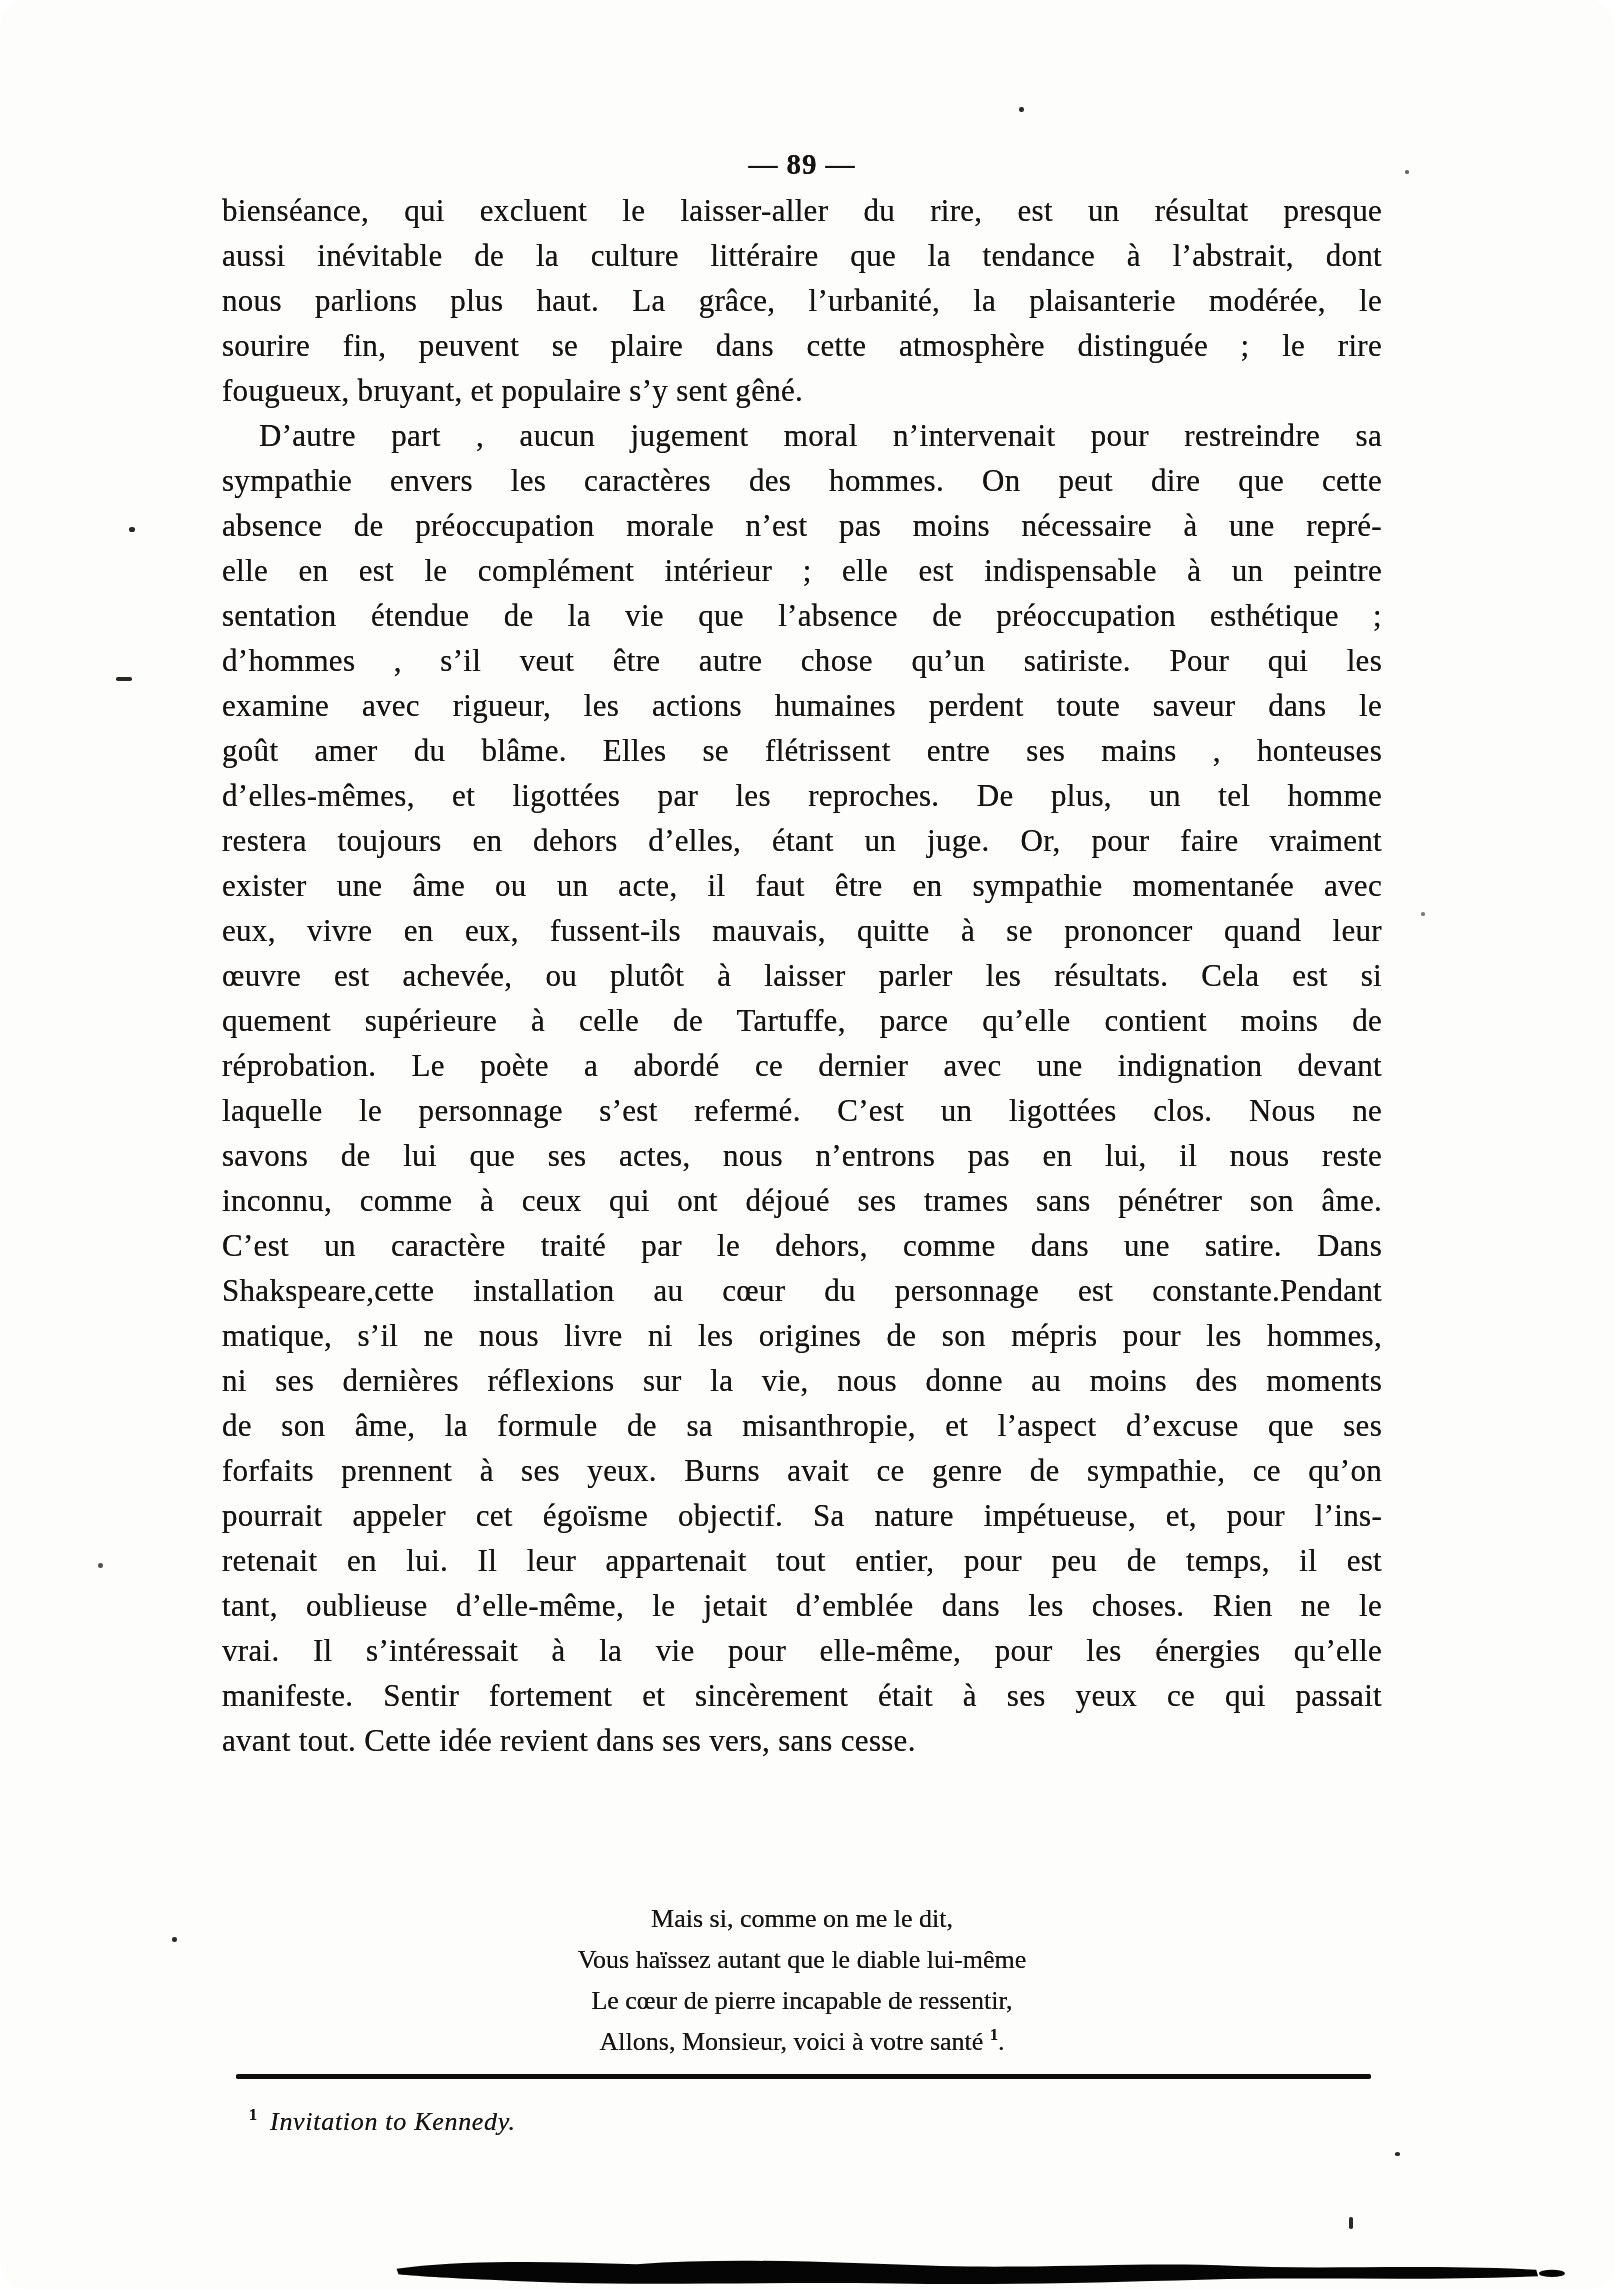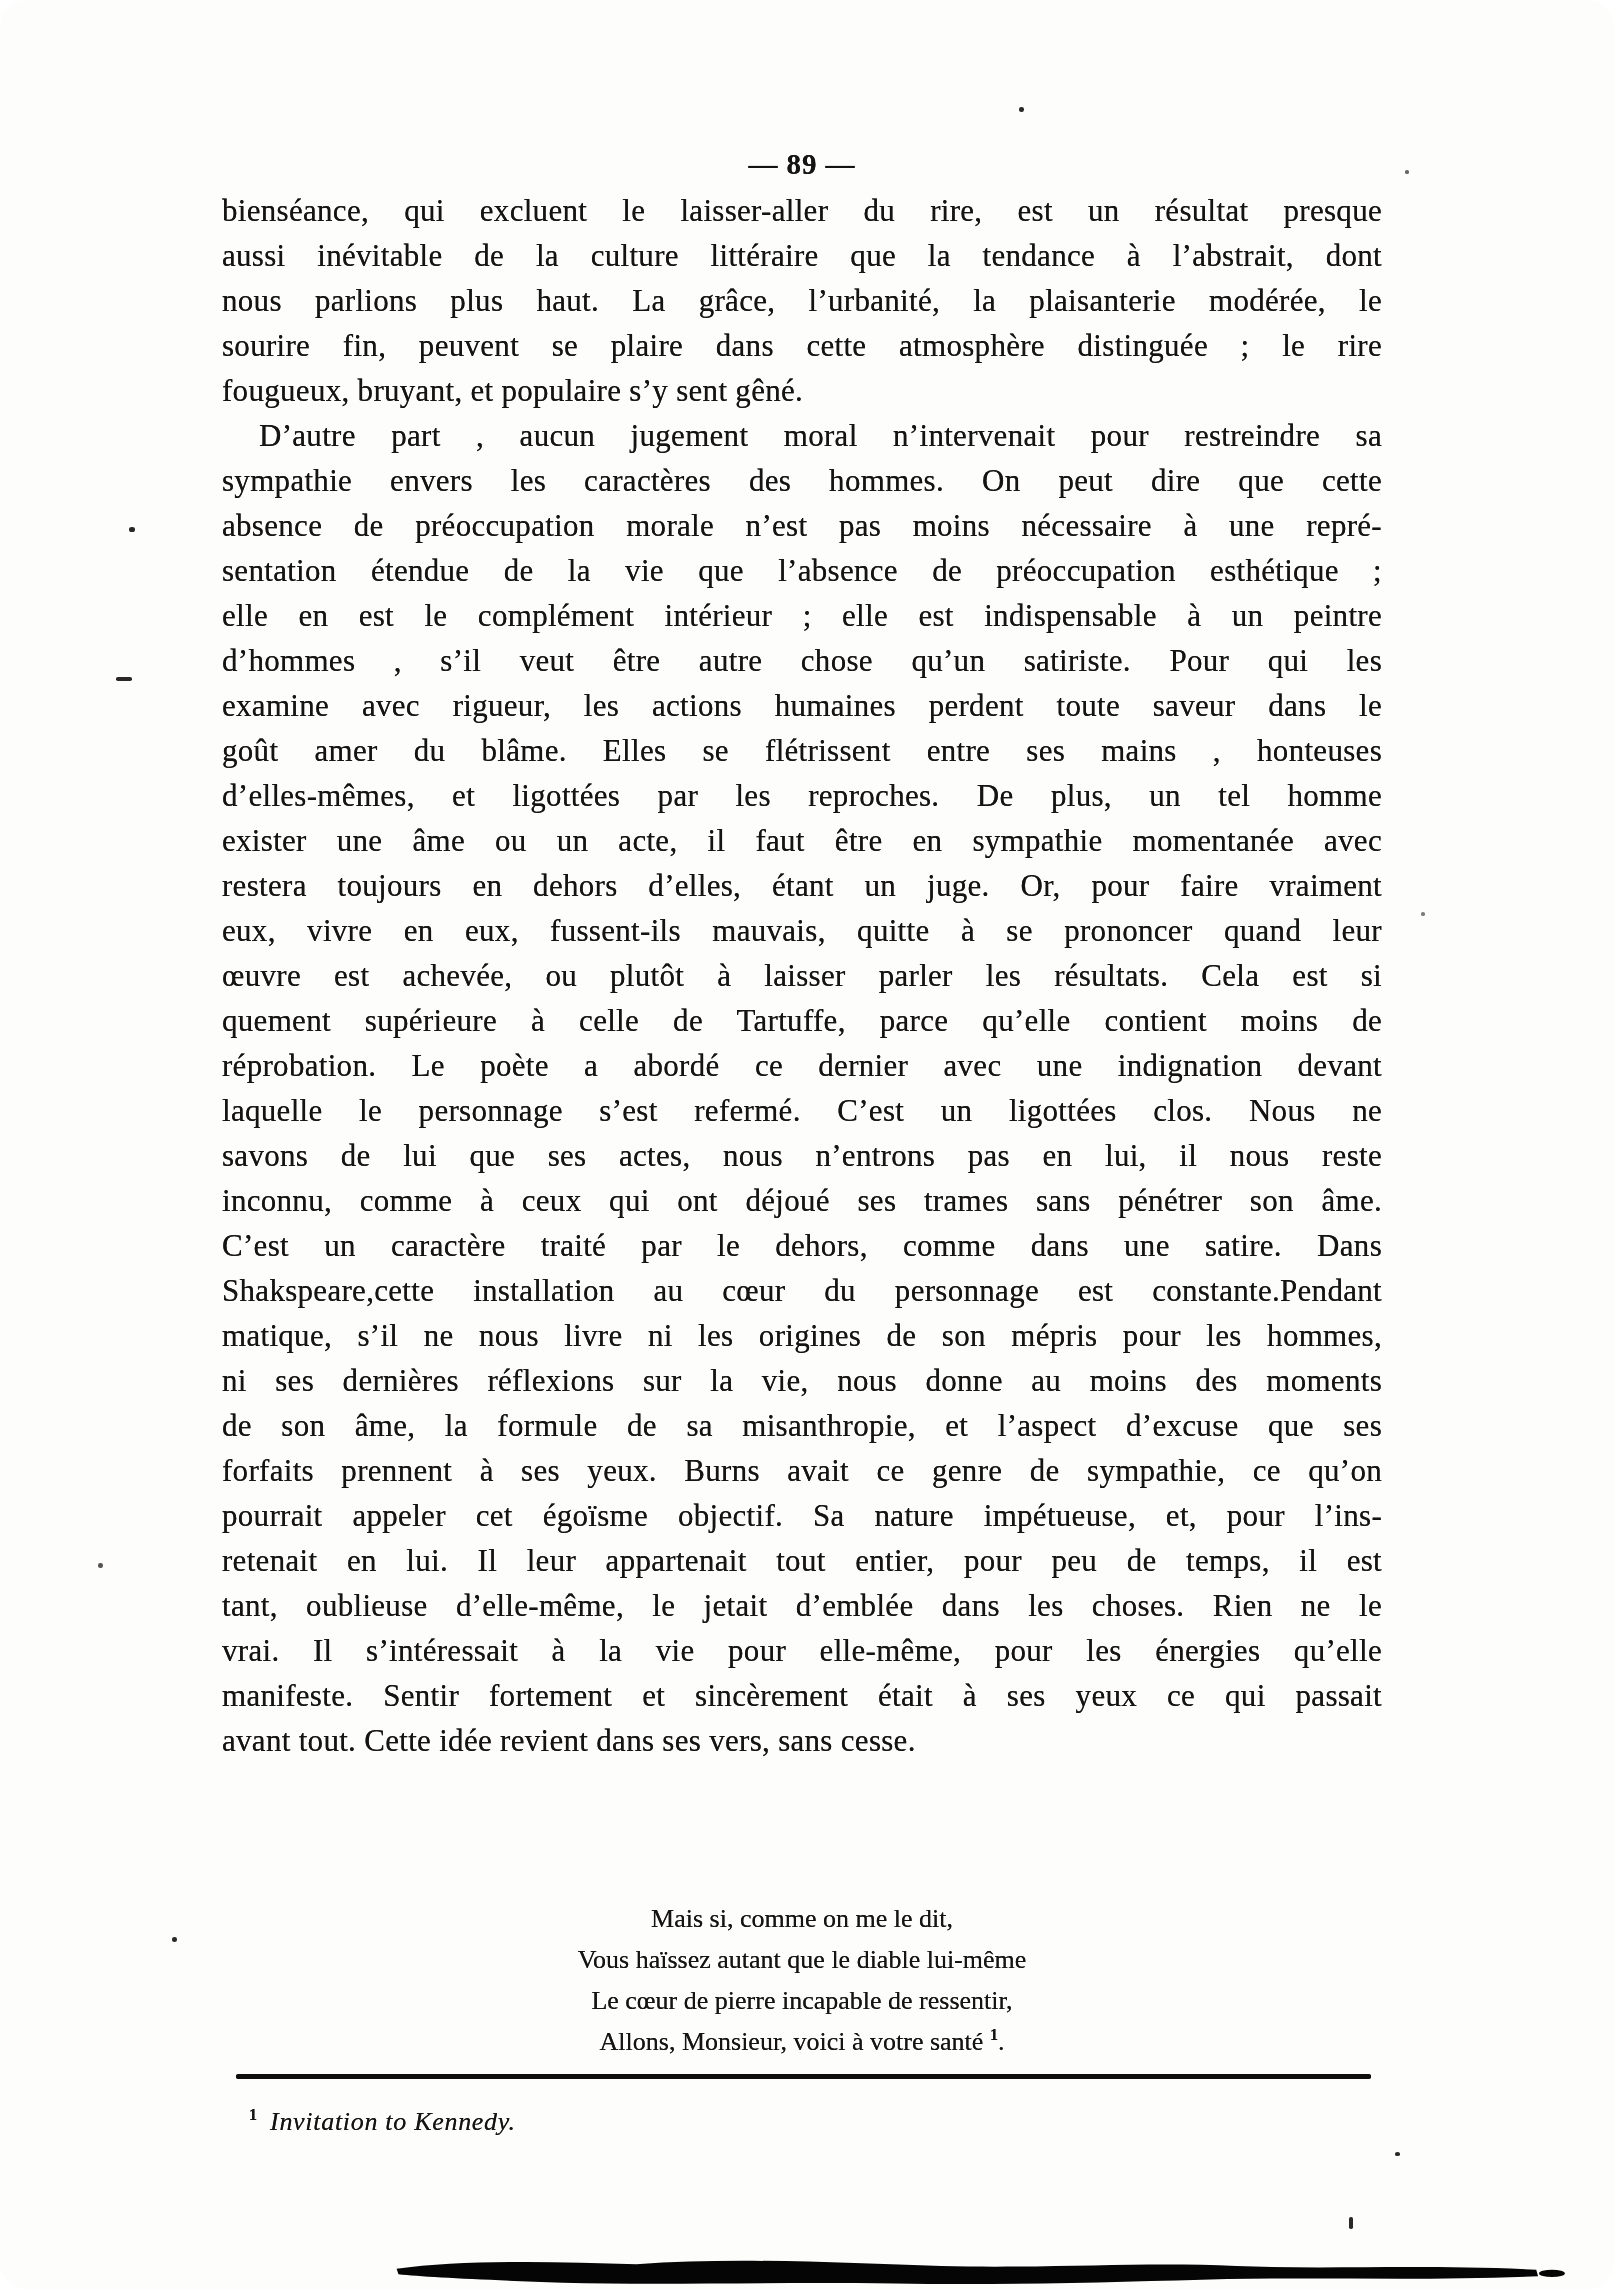--- a/index.html
+++ b/index.html
@@ -82,28 +82,28 @@
 
   <div class="body-text" id="body-text">
       <div class="line">bienséance, qui excluent le laisser-aller du rire, est un résultat presque</div>
       <div class="line">aussi inévitable de la culture littéraire que la tendance à l’abstrait, dont</div>
       <div class="line">nous parlions plus haut. La grâce, l’urbanité, la plaisanterie modérée, le</div>
       <div class="line">sourire fin, peuvent se plaire dans cette atmosphère distinguée ; le rire</div>
       <div class="line line--end">fougueux, bruyant, et populaire s’y sent gêné.</div>
       <div class="line line--indent">D’autre part , aucun jugement moral n’intervenait pour restreindre sa</div>
       <div class="line">sympathie envers les caractères des hommes. On peut dire que cette</div>
       <div class="line">absence de préoccupation morale n’est pas moins nécessaire à une repré-</div>
+      <div class="line">elle en est le complément intérieur ; elle est indispensable à un peintre</div>
       <div class="line">sentation étendue de la vie que l’absence de préoccupation esthétique ;</div>
-      <div class="line">elle en est le complément intérieur ; elle est indispensable à un peintre</div>
       <div class="line">d’hommes , s’il veut être autre chose qu’un satiriste. Pour qui les</div>
       <div class="line">examine avec rigueur, les actions humaines perdent toute saveur dans le</div>
       <div class="line">goût amer du blâme. Elles se flétrissent entre ses mains , honteuses</div>
       <div class="line">d’elles-mêmes, et ligottées par les reproches. De plus, un tel homme</div>
+      <div class="line">restera toujours en dehors d’elles, étant un juge. Or, pour faire vraiment</div>
       <div class="line">exister une âme ou un acte, il faut être en sympathie momentanée avec</div>
-      <div class="line">restera toujours en dehors d’elles, étant un juge. Or, pour faire vraiment</div>
       <div class="line">eux, vivre en eux, fussent-ils mauvais, quitte à se prononcer quand leur</div>
       <div class="line">œuvre est achevée, ou plutôt à laisser parler les résultats. Cela est si</div>
       <div class="line">quement supérieure à celle de Tartuffe, parce qu’elle contient moins de</div>
       <div class="line">réprobation. Le poète a abordé ce dernier avec une indignation devant</div>
       <div class="line">laquelle le personnage s’est refermé. C’est un ligottées clos. Nous ne</div>
       <div class="line">savons de lui que ses actes, nous n’entrons pas en lui, il nous reste</div>
       <div class="line">inconnu, comme à ceux qui ont déjoué ses trames sans pénétrer son âme.</div>
       <div class="line">C’est un caractère traité par le dehors, comme dans une satire. Dans</div>
       <div class="line">Shakspeare,cette installation au cœur du personnage est constante.Pendant</div>
       <div class="line">matique, s’il ne nous livre ni les origines de son mépris pour les hommes,</div>

